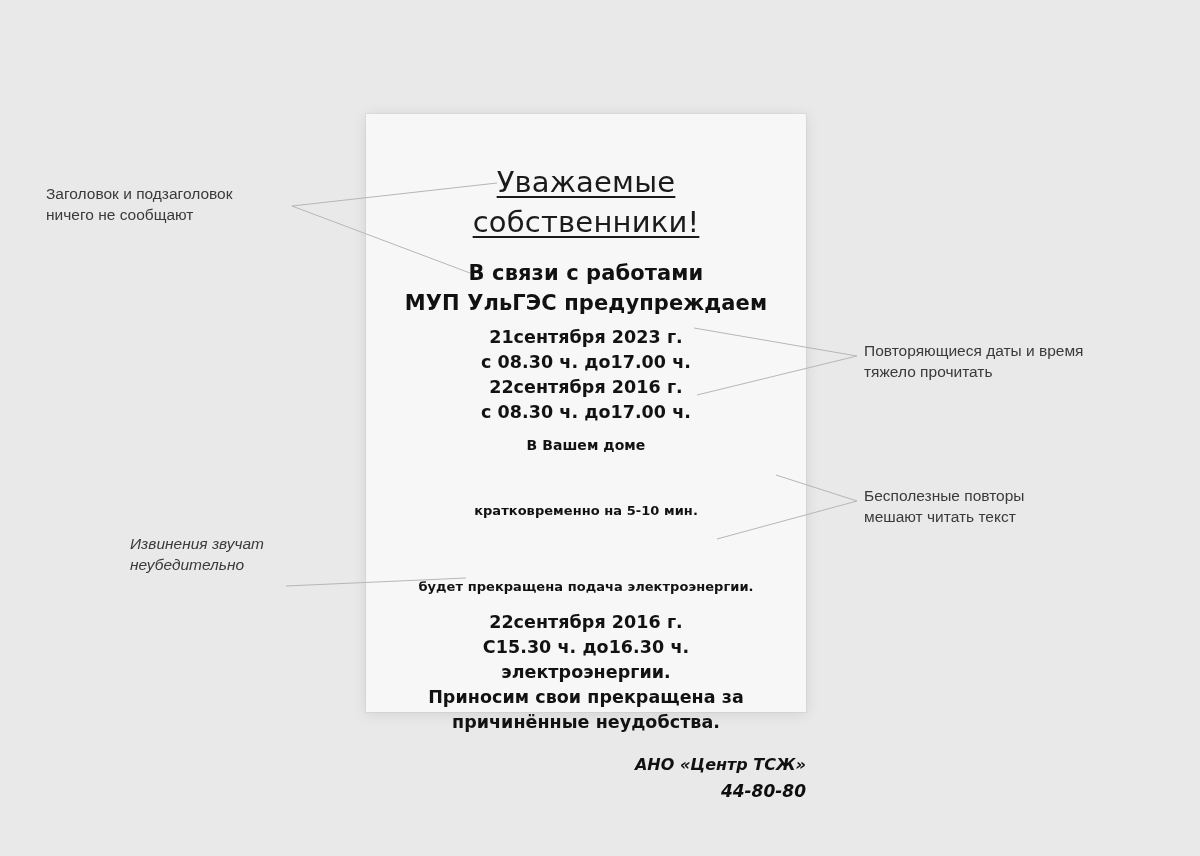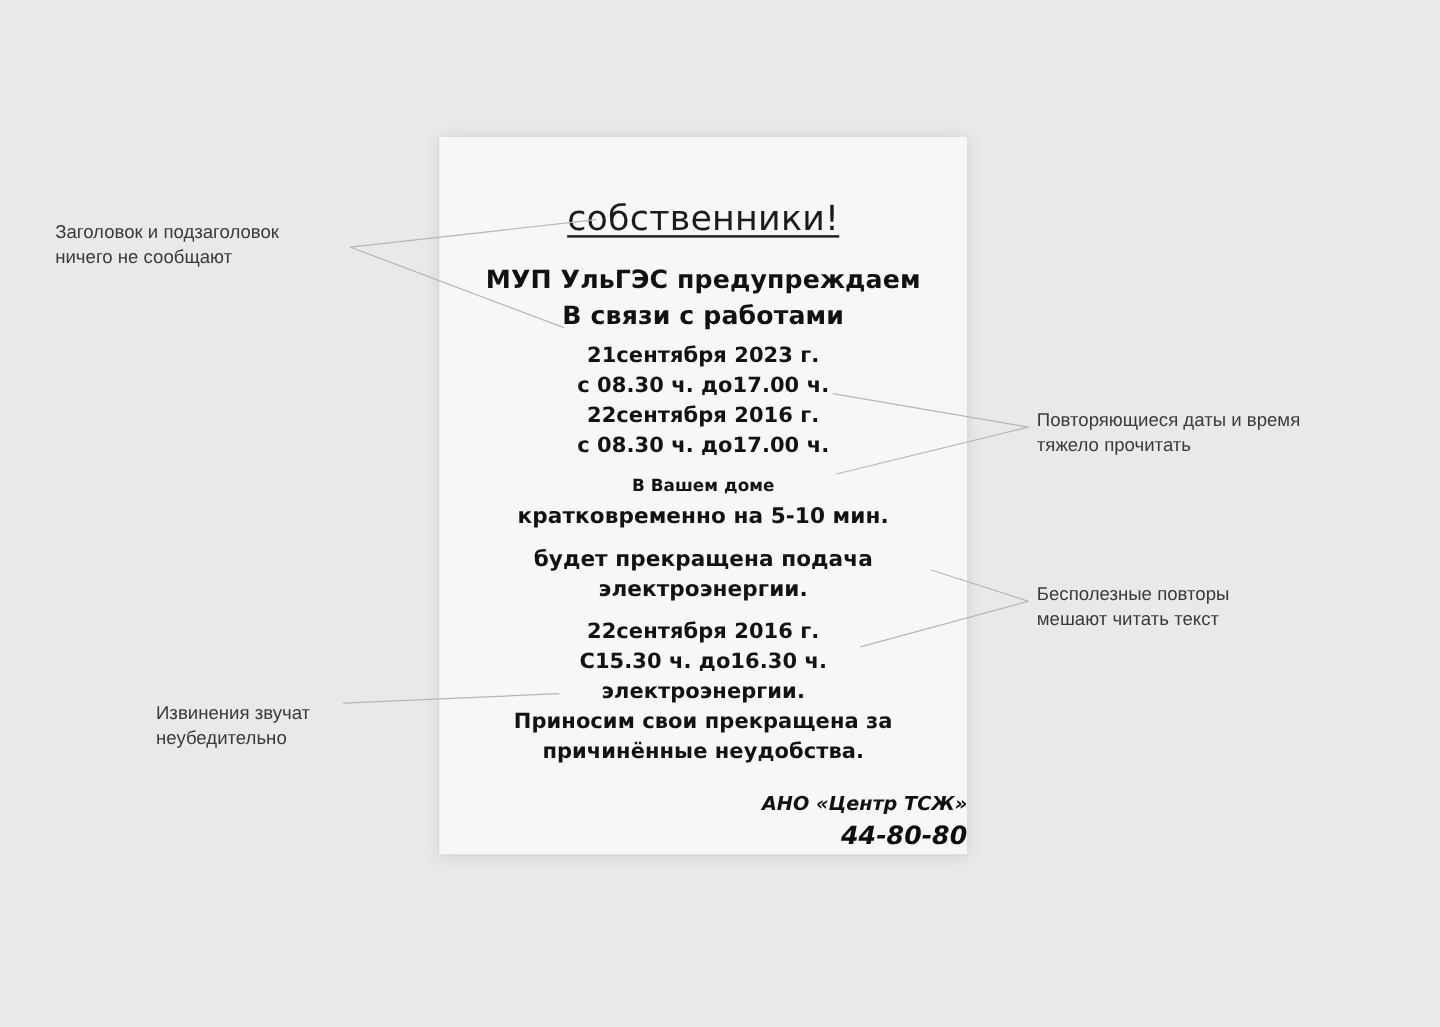--- a/index.html
+++ b/index.html
@@ -90,21 +90,22 @@
   .body-line {
     font-family: "DejaVu Sans", sans-serif;
     font-size: 17.5px;
     font-weight: 700;
     line-height: 25px;
     color: #121212;
     display: block;
     letter-spacing: 0.05px;
   }
   .body-line.sm {
-    font-size: 18px;
+    font-size: 13px;
+    margin-top: 40px;
   }
   .body-line.lg {
     font-size: 14px;
   }
   .gap-sm { height: 8px; }
   .gap-md { height: 11px; }
 
   .sign-block {
     margin-top: 18px;
     text-align: right;
@@ -114,21 +115,21 @@
     font-family: "DejaVu Sans", sans-serif;
     font-size: 16px;
     font-weight: 700;
     font-style: italic;
     line-height: 24px;
     color: #111;
     display: block;
   }
   .sign-phone {
     font-family: "DejaVu Sans", sans-serif;
-    font-size: 21px;
+    font-size: 17px;
     font-weight: 700;
     font-style: italic;
     line-height: 28px;
     color: #0d0d0d;
     display: block;
     padding-left: 26px;
   }
 
   
   .annot {
@@ -137,21 +138,21 @@
     font-size: 15.5px;
     line-height: 21px;
     color: #3a3a3a;
     white-space: pre-line;
     z-index: 6;
   }
   .annot.left  { text-align: left; }
   .annot.right { text-align: left; }
 
   .annot-a { left: 46px;  top: 183px; width: 250px; }
-  .annot-b { left: 130px; top: 584px; width: 230px; }
+  .annot-b { left: 130px; top: 533px; width: 230px; font-style: italic; }
   .annot-c { left: 864px; top: 340px; width: 270px; }
   .annot-d { left: 864px; top: 485px; width: 250px; }
 </style>
 </head>
 <body style="background: rgb(233, 233, 233);">
 
 <div class="stage">
 
   <svg class="leaders" viewBox="0 0 1200 856" width="1200" height="856">
     <g stroke="#b6b6b6" stroke-width="1" fill="none">
@@ -166,26 +167,27 @@
       <path d="M857 501 L717 539"></path>
 
       <path d="M286 586 L466 578"></path>
     </g>
   </svg>
 
   <div class="notice-card" style="background: rgb(247, 247, 247);">
     <div class="notice-inner">
 
       <div class="title-block">
+        <span class="title-line"><span class="u">Уважаемые</span></span>
         <span class="title-line"><span class="u">собственники!</span></span>
       </div>
 
       <div class="lead-block">
+        <span class="lead-line">В связи с работами</span>
         <span class="lead-line">МУП УльГЭС предупреждаем</span>
-        <span class="lead-line">В связи с работами</span>
       </div>
 
       <div class="sched-block">
         <span class="body-line">21сентября 2023 г.</span>
         <span class="body-line">с 08.30 ч. до17.00 ч.</span>
         <span class="body-line">22сентября 2016 г.</span>
         <span class="body-line">с 08.30 ч. до17.00 ч.</span>
       </div>
 
       <div class="gap-sm"></div>

